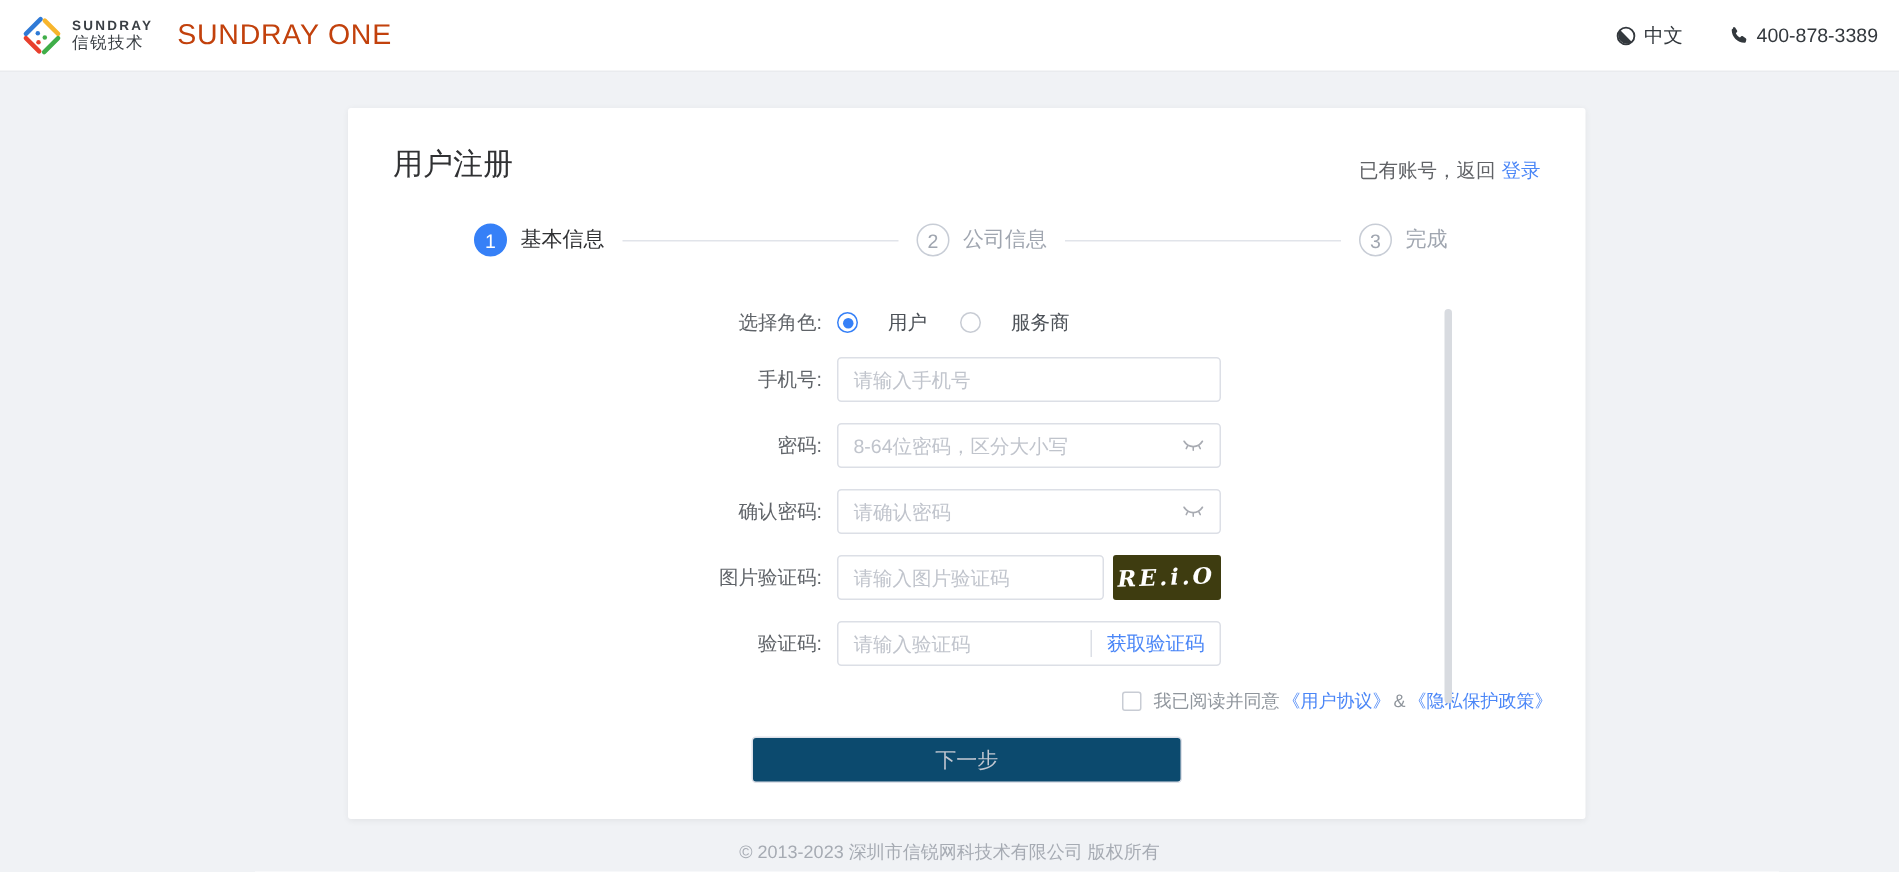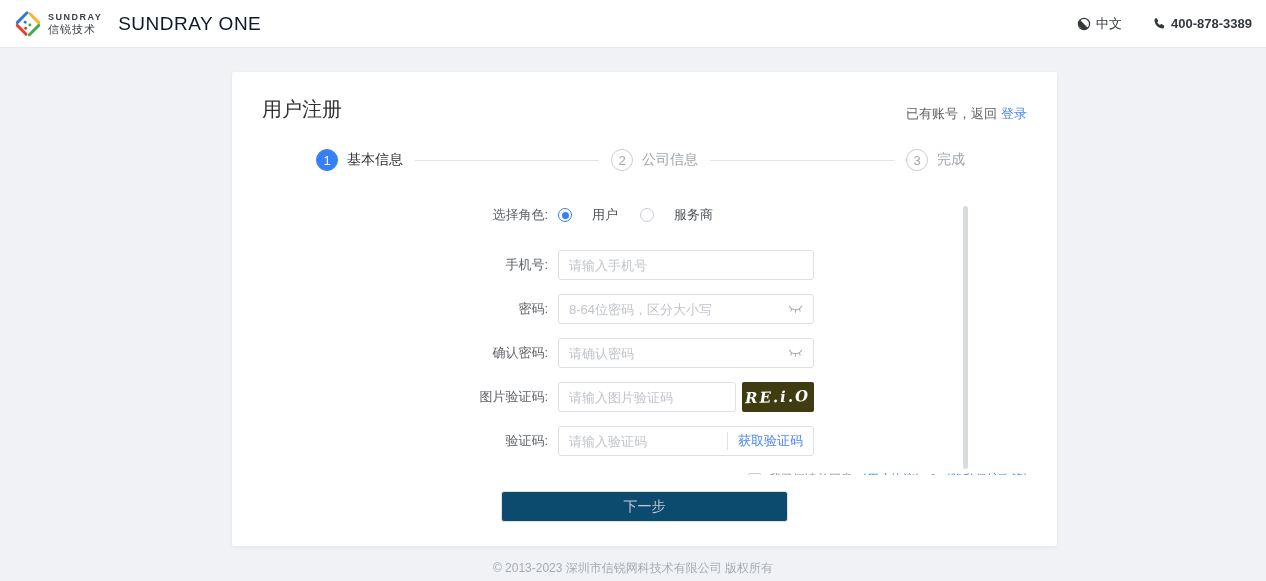--- a/index.html
+++ b/index.html
@@ -14,26 +14,26 @@
   
   .topbar {
     height:48px; background:#fff; border-bottom:1px solid #e9ebee;
     display:flex; justify-content:space-between;
     padding:0 14px;
   }
   .brand { display:flex; align-items:center; }
   .brand-stack { margin-left:6px; line-height:1; }
   .brand-stack .b1 { font-size:9px; font-weight:bold; letter-spacing:1.5px; color:#3a3f44; }
   .brand-stack .b2 { font-size:11px; color:#3a3f44; margin-top:2px; letter-spacing:1px; }
-  .product-name { margin-left:16px; font-size:19px; color:#0f172a; letter-spacing:0.5px; }
+  .product-name { margin-left:16px; font-size:19px; color:#c2410c; letter-spacing:0.5px; }
   .topbar-right { display:flex; align-items:center; font-size:13px; color:#33383d; }
   .lang-group { display:flex; align-items:center; cursor:pointer; }
   .lang-group span { margin-left:5px; }
   .phone-group { display:flex; align-items:center; margin-left:26px; }
-  .phone-group span { margin-left:5px;font-weight:bold; }
+  .phone-group span { margin-left:5px; }
 
   
   .card {
     position:absolute; left:232px; top:72px; width:825px; height:474px;
     background:#fff; border-radius:2px;
     box-shadow:0 1px 4px rgba(0,0,0,0.06);
   }
   .card-head {
     display:flex; justify-content:space-between; align-items:flex-end;
     padding:24px 30px 0 30px;
@@ -60,21 +60,21 @@
   .scroll-thumb {
     position:absolute; left:731px; top:2px; width:5px; height:263px;
     background:#d8dbe0; border-radius:3px; cursor:grab;
   }
   .form-area { margin-left:230px; padding-top:2px; }
   .form-row { display:flex; align-items:center; margin-bottom:14px; }
   .form-label {
     width:86px; margin-right:10px; text-align:right;
     font-size:13px; color:#5f6368; flex:none;
   }
-  .role-row { margin-bottom:26px; }
+  .role-row { margin-bottom:14px; }
   .radio-group { display:flex; align-items:center; }
   .radio-opt { display:flex; align-items:center; margin-right:22px; cursor:pointer;gap:13px; }
   .radio {
     width:14px; height:14px; border-radius:50%; border:1px solid #c8ccd4;
     background:#fff; position:relative; flex:none;
   }
   .radio.selected { border-color:#3680f7; }
   .radio.selected::after {
     content:""; position:absolute; left:2.5px; top:2.5px; right:2.5px; bottom:2.5px;
     background:#3680f7; border-radius:50%;

